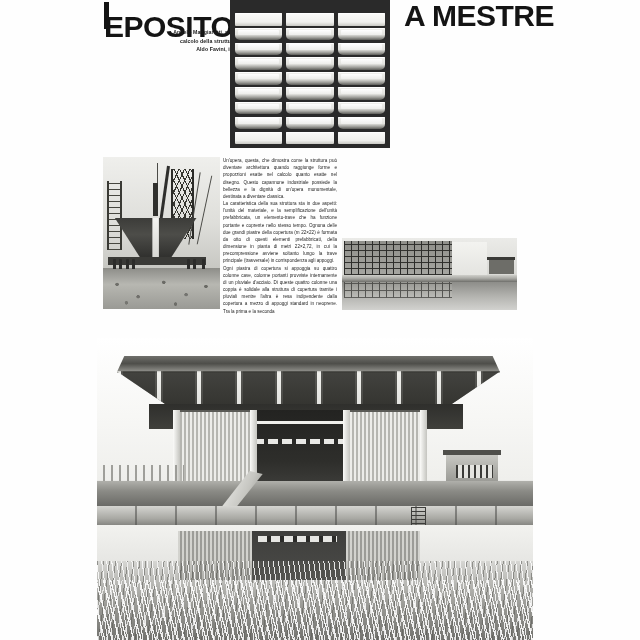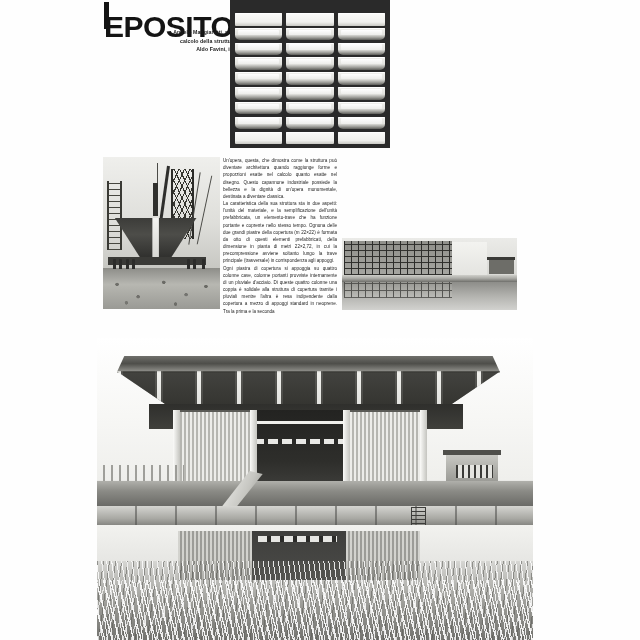--- a/index.html
+++ b/index.html
@@ -395,20 +395,21 @@
     border-left:1px solid #3d3d3a; border-right:1px solid #3d3d3a;
   }
 </style>
 </head>
 <body>
 
 <div class="page">
 
   <div class="headline-bar"></div>
   <div class="headline headline-left">EPOSITO</div>
+  <div class="headline headline-right">A MESTRE</div>
 
   <div class="credits">
     <div>Angelo Mangiarotti, arch.</div>
     <div>calcolo della struttura:</div>
     <div>Aldo Favini, ing.</div>
   </div>
 
   <div class="plan-wrap">
     <div class="plan-inner">
       <div class="plan-row flat">

